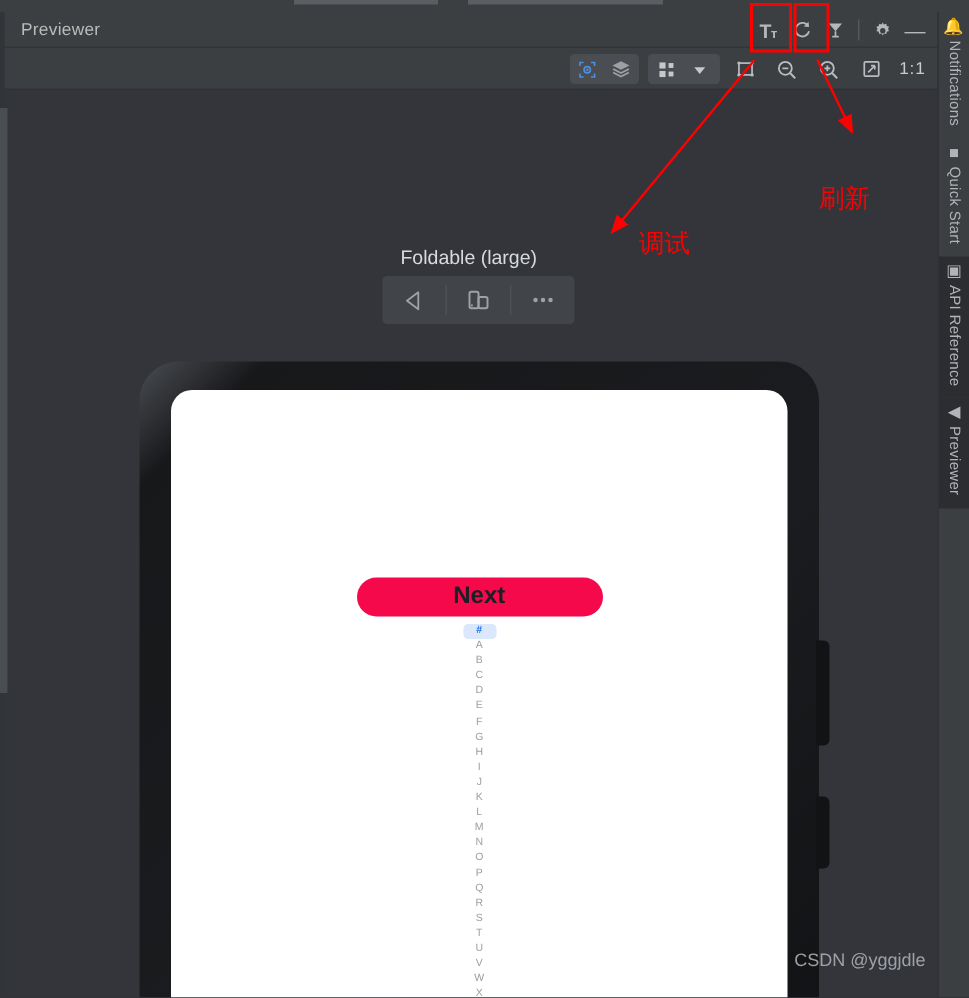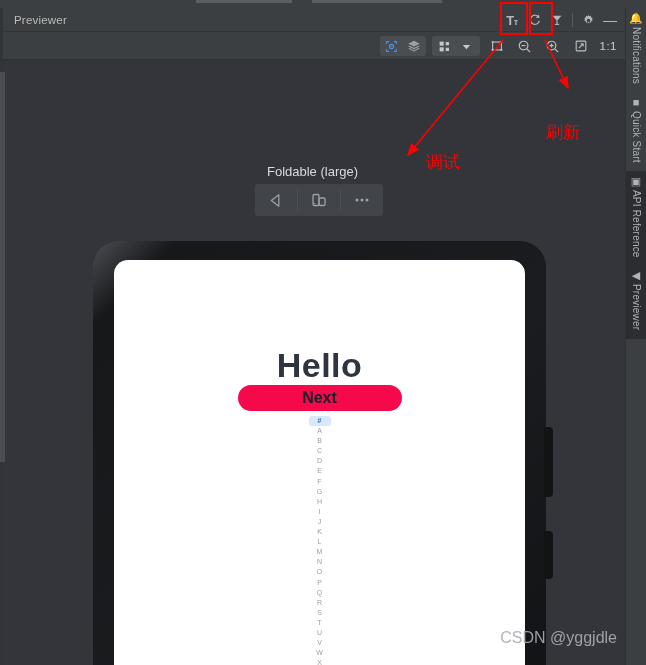--- a/index.html
+++ b/index.html
@@ -110,21 +110,21 @@
   }
   #alpha-index .alpha-item{
     font-size:7px; line-height:10.1px; color:#9aa0a6; text-align:center; width:100%;
   }
   #alpha-index .alpha-item.sel{
     color:#1a73e8; background:#dbe8fb; border-radius:3px; font-weight:bold;
   }
   
   #watermark{
     position:absolute; right:8px; bottom:18px;
-    color:#a9adb2; font-size:16px; opacity:.9;
+    color:#a9adb2; font-size:12px; opacity:.9;
   }
   
   .anno-box{ position:absolute; border:2px solid #ff0000; z-index:40; }
   .anno-text{ position:absolute; color:#ff0000; font-size:17px; z-index:40;
               font-family:"DejaVu Sans","Liberation Sans",sans-serif; }
   #anno-svg{ position:absolute; left:0; top:0; width:646px; height:665px; z-index:39; pointer-events:none; }
   
   #right-rail{
     position:absolute; right:0; top:8px; width:21px; height:657px;
     background:#3c3f41; border-left:1px solid #2f3134;
@@ -292,21 +292,20 @@
           <circle cx="14" cy="4" r="1.5" fill="#9ea1a6"></circle>
         </svg>
       </div>
     </div>
 
     <div id="device-frame">
       <div class="side-btn" style="top:186px;height:70px;"></div>
       <div class="side-btn" style="top:290px;height:48px;"></div>
 
       <div id="device-screen">
-        <div id="hello-title">Hello</div>
         <button id="next-btn">Next</button>
         <div id="alpha-index">
             <div class="alpha-item sel">#</div>
             <div class="alpha-item">A</div>
             <div class="alpha-item">B</div>
             <div class="alpha-item">C</div>
             <div class="alpha-item">D</div>
             <div class="alpha-item">E</div>
             <div class="alpha-item">F</div>
             <div class="alpha-item">G</div>

